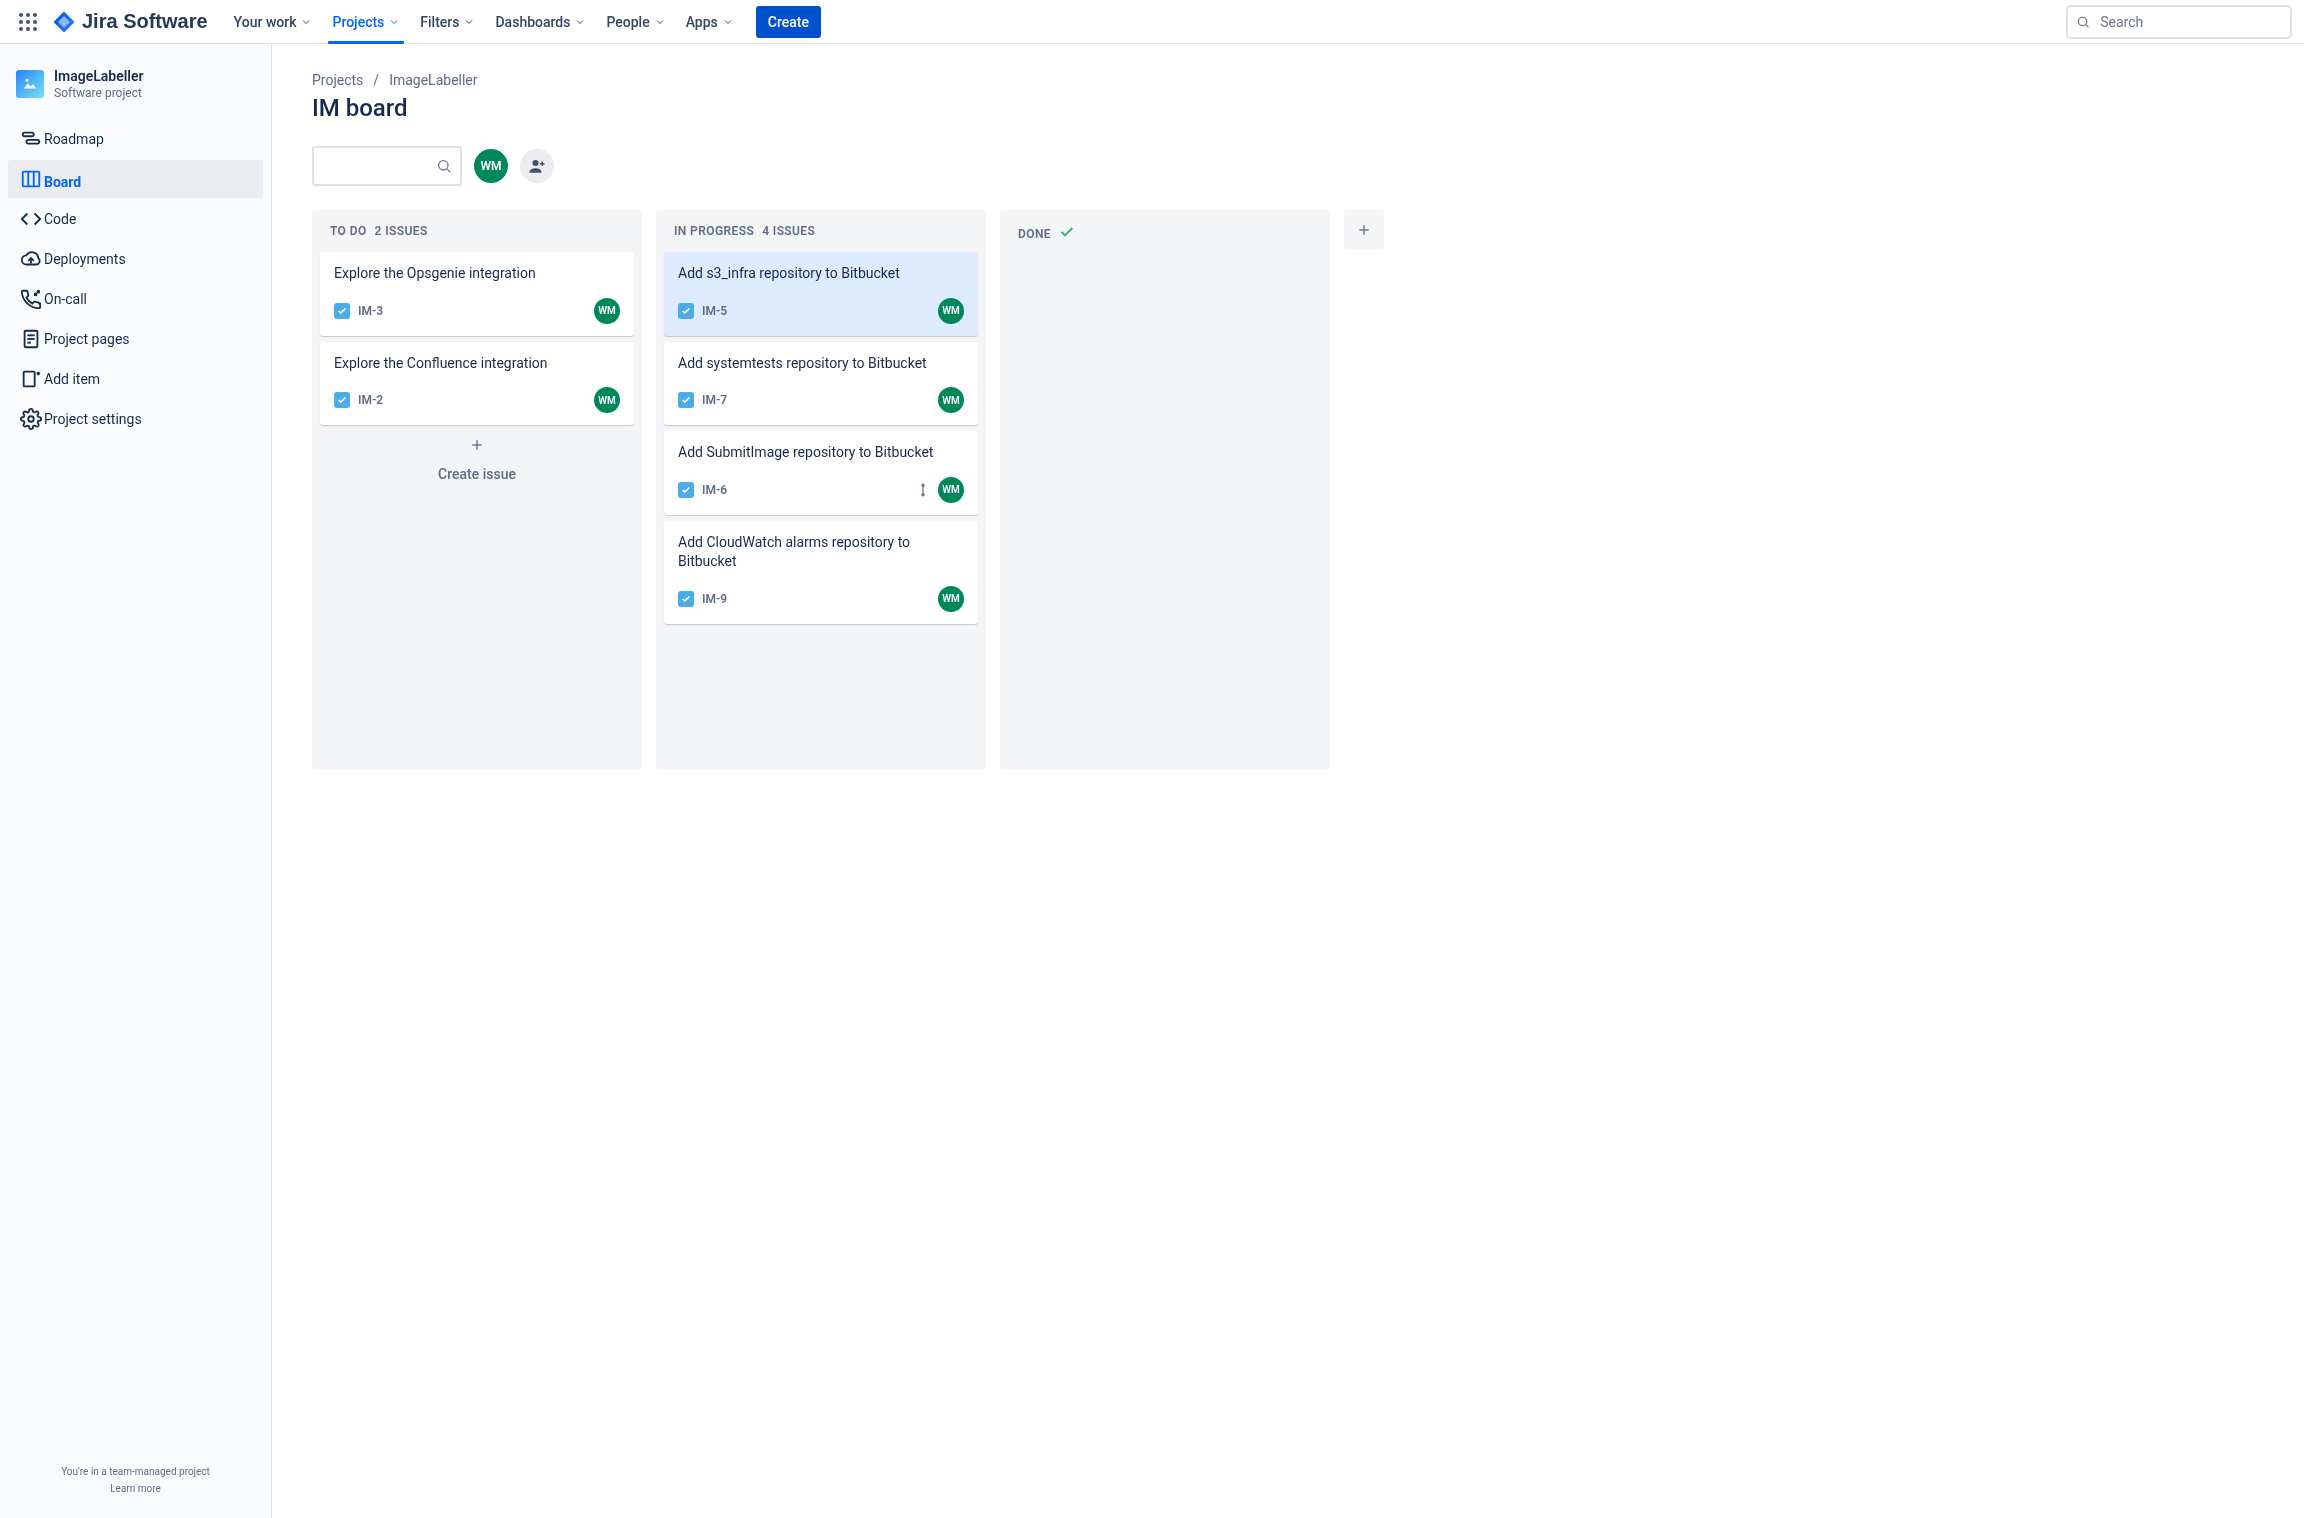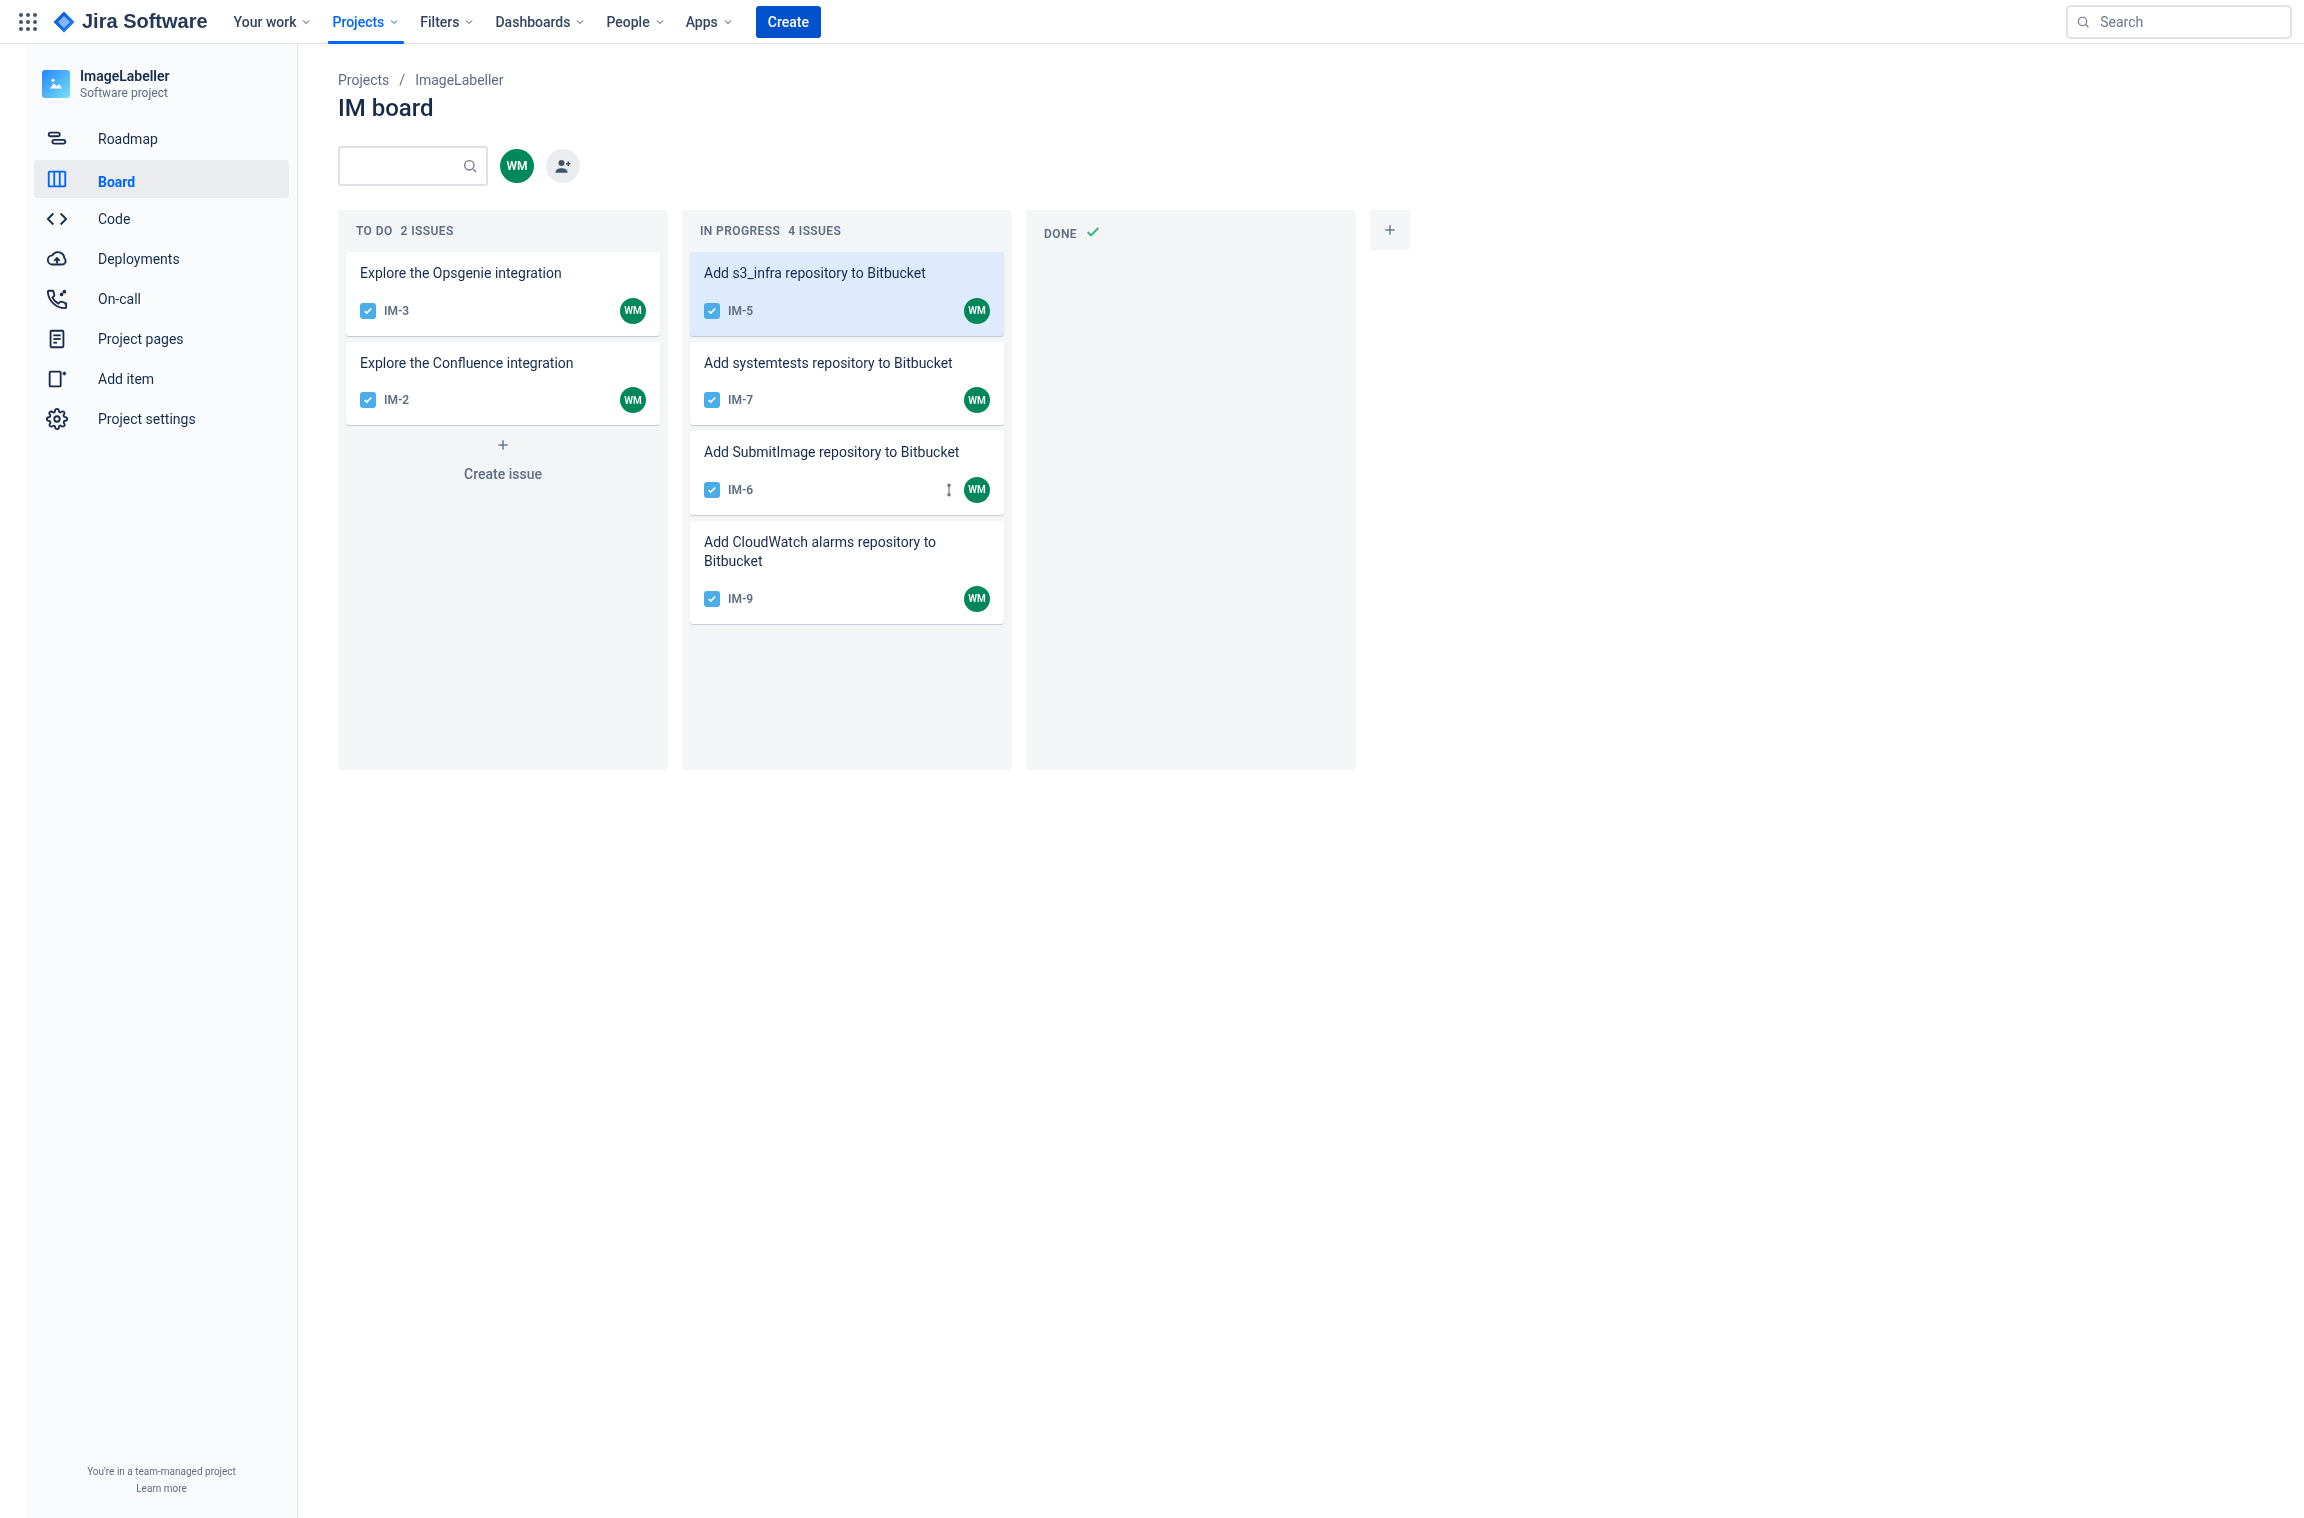--- a/index.html
+++ b/index.html
@@ -30,29 +30,29 @@
   .nav-item.active{color:var(--blue-bright);}
   .nav-item.active::after{content:"";position:absolute;left:6px;right:6px;bottom:-1px;height:3px;background:var(--blue-bright);border-radius:1px;}
   .chevron{width:12px;height:12px;}
   .create-btn{margin-left:8px;background:var(--blue);color:#fff;border:none;border-radius:3px;font-size:14px;font-weight:500;padding:8px 12px;cursor:pointer;}
   .spacer{flex:1;}
   .search-box{display:flex;align-items:center;gap:8px;border:2px solid var(--border);border-radius:5px;padding:4px 8px;min-width:180px;height:34px;color:var(--text-subtlest);}
   .search-box input{border:none;outline:none;font-size:14px;background:transparent;color:var(--text);width:100%;}
   .search-box input::placeholder{color:var(--text-subtlest);}
 
   
-  .app-body{display:flex;flex:1;min-height:0;padding-left:26px;}
+  .app-body{display:flex;flex:1;min-height:0;}
   .sidebar{width:272px;min-width:272px;border-right:1px solid var(--border);background:var(--sidebar-bg);display:flex;flex-direction:column;padding:24px 8px 12px 8px;}
   .project-head{display:flex;align-items:center;gap:10px;padding:0 8px 20px 8px;}
   .project-avatar{width:28px;height:28px;border-radius:3px;background:linear-gradient(135deg,#2684FF,#79E2F2);display:flex;align-items:center;justify-content:center;}
   .project-avatar svg{width:18px;height:18px;}
   .project-meta .pname{font-size:14px;font-weight:600;color:var(--text);}
   .project-meta .ptype{font-size:12px;color:var(--text-subtle);margin-top:2px;}
   .side-list{display:flex;flex-direction:column;gap:2px;}
-  .side-item{display:flex;align-items:center;gap:30px;padding:8px 12px;border-radius:3px;color:var(--text);font-size:14px;cursor:pointer;}
+  .side-item{display:flex;align-items:center;gap:2px;padding:8px 12px;border-radius:3px;color:var(--text);font-size:14px;cursor:pointer;}
   .side-item.active{background:var(--bg-hover);color:var(--blue-bright);font-weight:700;align-items:flex-end;}
   .side-ico{width:22px;height:22px;display:flex;align-items:center;justify-content:center;color:inherit;}
   .side-ico svg{width:22px;height:22px;}
   .sidebar-footer{margin-top:auto;text-align:center;font-size:10px;color:var(--text-subtle);padding:12px;}
   .sidebar-footer a{color:var(--text-subtle);text-decoration:none;display:block;margin-top:6px;}
 
   
   .content{flex:1;padding:28px 40px;overflow:auto;position:relative;}
   .crumbs{display:flex;align-items:center;gap:10px;color:var(--text-subtle);font-size:14px;}
   .crumbs .sep{color:var(--text-subtle);}

